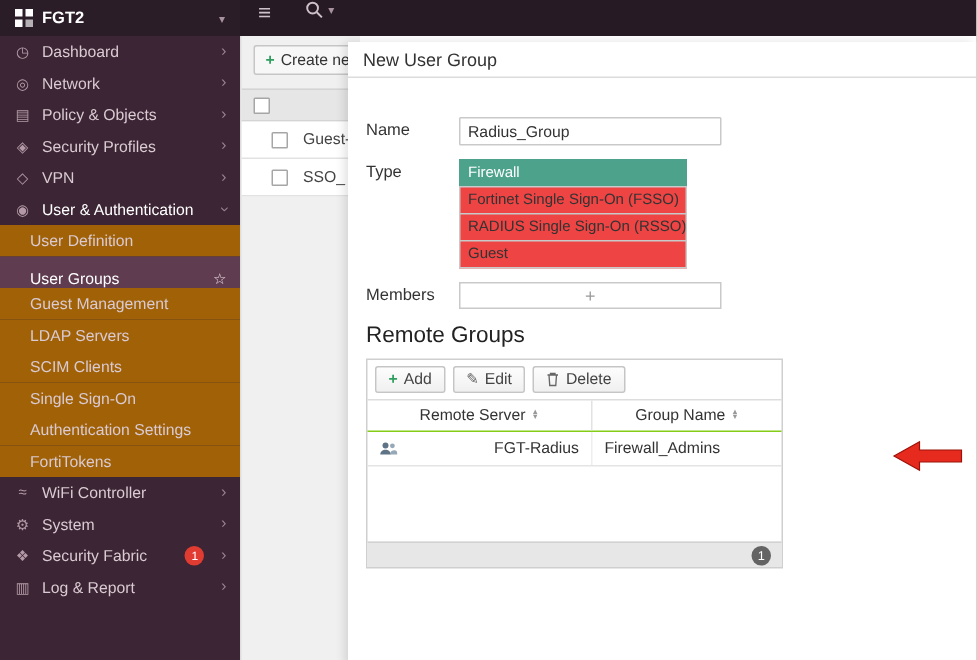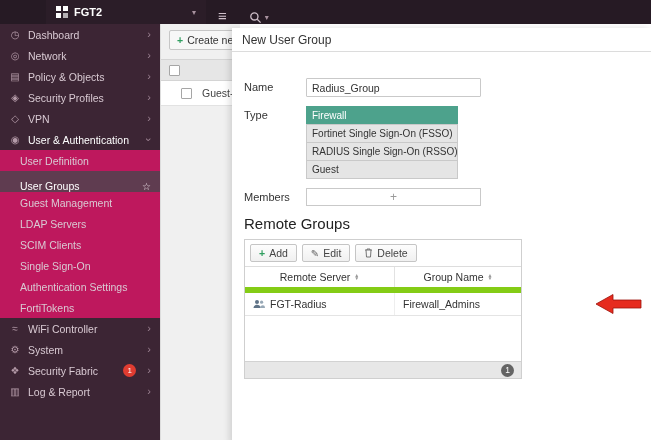--- a/index.html
+++ b/index.html
@@ -1,35 +1,35 @@
 <!DOCTYPE html>
 <html><head>
 <meta charset="utf-8">
 <style>
   * { margin:0; padding:0; box-sizing:border-box; }
   body { font-family:"Liberation Sans", sans-serif; background:#888; }
   .screen { position:relative; width:651px; height:440px; overflow:hidden; background:#fff; }
 
   
-  .topbar { position:absolute; top:0; left:0; width:651px; height:24px; background:#261a24; z-index:6; display:flex; align-items:flex-end; color:#efe6ec;padding-left:46px; }
+  .topbar { position:absolute; top:0; left:0; width:651px; height:24px; background:#261a24; z-index:6; display:flex; align-items:flex-start; color:#efe6ec; }
   .brand { width:160px; height:100%; display:flex; align-items:center; gap:6px; padding:0 10px; background:#2b1d28; }
   .brand-name { font-size:11px; font-weight:bold; color:#fff; }
   .brand-caret { margin-left:auto; font-size:8px; color:#a8929f; }
   .hamburger { margin-left:12px; font-size:15px; color:#cfc0ca; cursor:pointer; }
   .search-wrap { margin-left:22px; display:flex; align-items:center; gap:3px; cursor:pointer; }
   .search-caret { font-size:8px; color:#a8929f; }
 
   
   .sidebar { position:absolute; top:24px; left:0; width:160px; height:416px; background:#3c2534; z-index:5; }
   .nav-item { height:21px; display:flex; align-items:center; gap:7px; padding:0 9px; font-size:10.5px; color:#d9cad3; cursor:pointer; }
   .nav-item .nav-icon { width:12px; font-size:10px; color:#b49aa8; text-align:center; }
   .nav-item .chev { margin-left:auto; font-size:11px; color:#9b8191; line-height:1; }
   .chev.down { transform:rotate(90deg); }
   .nav-item.parent-open { color:#ffffff; }
-  .nav-sub { height:21px; display:flex; align-items:center; padding:0 9px 0 20px; font-size:10.5px; color:#d9cad3; background:#be185d; cursor:pointer; }
+  .nav-sub { height:21px; display:flex; align-items:center; padding:0 9px 0 20px; font-size:10.5px; color:#d9cad3; background:#a16207; cursor:pointer; }
   .nav-sub.active { background:#5f3c50; color:#fff;align-items:flex-end; }
   .nav-sub .star { margin-left:auto; font-size:10px; color:#e8dae2; }
   .badge-red { min-width:13px; height:13px; border-radius:50%; background:#e03c31; color:#fff; font-size:8px; display:flex; align-items:center; justify-content:center; padding:0 2px; }
 
   
   .bg-list { position:absolute; top:24px; left:160px; width:80px; height:416px; background:#f0f0f0; z-index:1; overflow:hidden; border-left:1px solid #ddd; }
   .create-btn { margin:6px 0 0 8px; display:inline-flex; align-items:center; gap:4px; white-space:nowrap; background:#f7f7f7; border:1px solid #c6c6c6; border-radius:2px; padding:3px 7px; font-size:10.5px; color:#333; cursor:pointer; }
   .create-btn .plus { color:#2f9e5f; font-weight:bold; }
   .bg-head { margin-top:9px; height:22px; background:#e6e6e6; border-top:1px solid #d4d4d4; border-bottom:1px solid #d4d4d4; display:flex; align-items:center; padding:0 8px; }
   .bg-row { height:25px; background:#fff; border-bottom:1px solid #e2e2e2; display:flex; align-items:center; gap:5px; padding:0 20px; font-size:10.5px; color:#444; white-space:nowrap; }
@@ -37,39 +37,39 @@
 
   
   .panel { position:absolute; top:28px; left:232px; width:419px; height:416px; background:#fff; z-index:4; box-shadow:-3px 0 6px rgba(0,0,0,0.12); }
   .panel-header { height:24px; border-bottom:1px solid #dcdcdc; display:flex; align-items:center; padding:0 10px; font-size:12px; color:#333; }
   .panel-body { padding:26px 12px 0 12px; }
 
   .form-row { display:flex; margin-bottom:9px; }
   .form-label { width:62px; font-size:11px; color:#333; padding-top:3px; flex:none; }
   .txt { width:175px; height:19px; border:1px solid #c9c9c9; border-radius:1px; font-size:10.5px; color:#333; padding:0 5px; font-family:"Liberation Sans", sans-serif; }
   .listbox { width:152px; }
-  .list-opt { height:19px; display:flex; align-items:center; padding:0 5px; font-size:10px; color:#333; background:#e5e5e5; border:1px solid #c9c9c9; margin-top:-1px; white-space:nowrap; overflow:hidden; cursor:pointer; }
+  .list-opt { height:19px; display:flex; align-items:center; padding:0 5px; font-size:10px; color:#333; background:#ef4444; border:1px solid #c9c9c9; margin-top:-1px; white-space:nowrap; overflow:hidden; cursor:pointer; }
   .list-opt:first-child { margin-top:0; }
   .list-opt.selected { background:#4da28c; border-color:#4da28c; color:#fff; }
   .members-field { width:175px; height:18px; border:1px solid #c9c9c9; display:flex; align-items:center; justify-content:center; cursor:pointer; }
   .members-field .plus-c { font-size:12px; color:#9a9a9a; line-height:1; }
 
   .section-title { margin-top:4px; font-size:15px; color:#222; }
   .rg-box { margin-top:7px; width:278px; height:140px; border:1px solid #cfcfcf; background:#fff; position:relative; display:flex; flex-direction:column; }
   .rg-toolbar { display:flex; gap:5px; padding:4px 5px; }
   .tb-btn { display:inline-flex; align-items:center; gap:4px; background:linear-gradient(#fdfdfd,#f0f0f0); border:1px solid #c5c5c5; border-radius:2px; padding:2px 8px; font-size:10.5px; color:#444; cursor:pointer; }
   .tb-btn .plus { color:#2f9e5f; font-weight:bold; }
   .tb-btn .pencil { font-size:10px; color:#666; }
-  .rg-thead { display:grid; grid-template-columns:150px 1fr; border-top:1px solid #ddd; border-bottom:6px solid #84cc16; }
+  .rg-thead { display:grid; grid-template-columns:150px 1fr; border-top:1px solid #ddd; border-bottom:1px solid #84cc16; }
   .rg-th { display:flex; align-items:center; justify-content:center; gap:4px; height:20px; font-size:10.5px; color:#333; cursor:pointer; }
   .rg-th:first-child { border-right:1px solid #e2e2e2; }
   .sort { display:flex; flex-direction:column; line-height:0.55; font-size:5px; color:#999; }
   .rg-row { display:grid; grid-template-columns:150px 1fr; border-bottom:1px solid #e4e4e4; }
   .rg-td { display:flex; align-items:center; gap:5px; height:22px; padding:0 8px; font-size:10.5px; color:#333; }
-  .rg-td:first-child { border-right:1px solid #eee; }
+  .rg-td:first-child { border-right:1px solid #eee;justify-content:space-between; }
   .rg-footer { position:absolute; bottom:0; left:0; right:0; height:17px; background:#e7e7e7; border-top:1px solid #d2d2d2; display:flex; align-items:center; justify-content:flex-end; padding-right:7px; }
   .page-badge { width:13px; height:13px; border-radius:50%; background:#646464; color:#fff; font-size:8.5px; display:flex; align-items:center; justify-content:center; cursor:pointer; }
 
   .annotation-arrow { position:absolute; left:595px; top:292px; z-index:7; }
 </style>
 </head>
 <body>
 
 <div class="screen">
 
@@ -185,20 +185,30 @@
       </div>
     <div class="bg-row">
       <span class="checkbox"></span>
       <svg width="12" height="10" viewBox="0 0 12 10">
           <circle cx="4" cy="3" r="2" fill="#7a8a99"></circle>
           <path d="M0.5 9c0-2 1.6-3.2 3.5-3.2S7.5 7 7.5 9z" fill="#7a8a99"></path>
           <circle cx="8.6" cy="3.2" r="1.6" fill="#aab6c0"></circle>
           <path d="M6.9 9c.2-1.8 1.4-2.8 3-2.8 1.2 0 2 .6 2.1 2.8z" fill="#aab6c0"></path>
         </svg>
       <span>Guest-</span>
+    </div>
+    <div class="bg-row">
+      <span class="checkbox"></span>
+      <svg width="12" height="10" viewBox="0 0 12 10">
+          <circle cx="4" cy="3" r="2" fill="#6c8db0"></circle>
+          <path d="M0.5 9c0-2 1.6-3.2 3.5-3.2S7.5 7 7.5 9z" fill="#6c8db0"></path>
+          <circle cx="8.6" cy="3.2" r="1.6" fill="#9fb5c9"></circle>
+          <path d="M6.9 9c.2-1.8 1.4-2.8 3-2.8 1.2 0 2 .6 2.1 2.8z" fill="#9fb5c9"></path>
+        </svg>
+      <span>SSO_</span>
     </div>
   </div>
 
   <div class="panel">
     <div class="panel-header">New User Group</div>
     <div class="panel-body">
 
       <div class="form-row">
         <span class="form-label">Name</span>
         <input class="txt" type="text" value="Radius_Group" style="">

